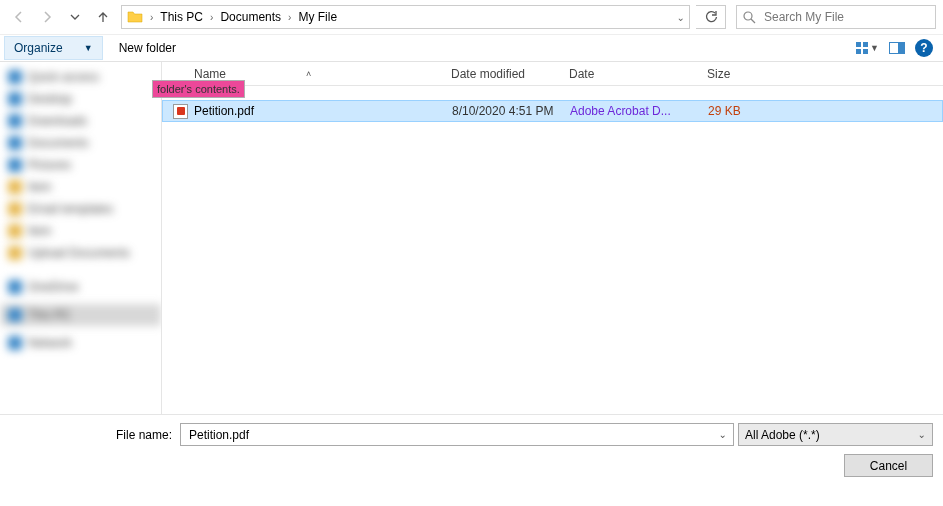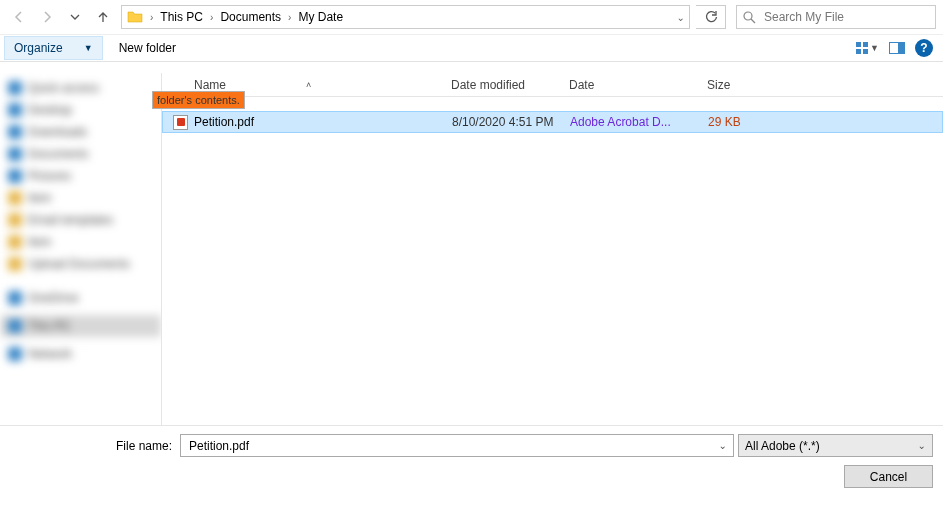--- a/index.html
+++ b/index.html
@@ -21,41 +21,41 @@
 
   
   .toolbar { display:flex; align-items:center; height:28px; border-top:1px solid #eee; border-bottom:1px solid #e2e2e2; padding:0 4px; }
   .tb-btn { padding:4px 9px; margin-right:6px; display:flex; align-items:center; gap:21px; cursor:default; border:1px solid transparent; }
   .tb-btn.organize { background:#e5f1fb; border:1px solid #cce4f7; color:#003a66; }
   .tb-spacer { flex:1; }
   .tb-right { display:flex; align-items:center; gap:10px; padding-right:6px; }
   .help-ico { width:18px; height:18px; background:#0a63ad; border-radius:50%; color:#fff; display:flex; align-items:center; justify-content:center; font-weight:bold; font-size:12px; }
 
   
-  .body-split { display:flex; height:352px;margin-top:11px; }
+  .body-split { display:flex; height:352px; }
 
   
   .sidebar { width:162px; border-right:1px solid #e5e5e5; padding:4px 0; overflow:hidden; }
   .sb-item { height:22px; display:flex; align-items:center; padding:0 8px; gap:6px; filter:blur(4px); color:#444; }
   .sb-item .bullet { width:14px; height:14px; border-radius:2px; background:#3a87c7; flex-shrink:0; }
   .sb-item.yellow .bullet { background:#e6b84f; }
   .sb-item .txt { white-space:nowrap; }
   .sb-item.selected { background:#d8d8d8; }
 
   
   .list-pane { flex:1; display:flex; flex-direction:column; position:relative; }
   .headers { display:flex; height:24px; border-bottom:1px solid #e5e5e5; color:#444; align-items:center; }
   .hcol { flex-shrink:0; padding:4px 8px; border-right:1px solid transparent; cursor:default; }
   .hcol.name { width:281px; padding-left:32px; display:flex; align-items:center; gap:80px; }
   .hcol.date { width:118px; }
   .hcol.type { width:138px; }
   .hcol.size { width:66px; text-align:left; }
   .sort-caret { font-size:9px; color:#555; }
 
-  .tooltip { position:absolute; left:-10px; top:18px; background:#f97316; border:1px solid #b0b0b0; padding:2px 4px; font-size:11px; color:#333; z-index:5; }
+  .tooltip { position:absolute; left:-10px; top:18px; background:#ec4899; border:1px solid #b0b0b0; padding:2px 4px; font-size:11px; color:#333; z-index:5; }
 
   .file-row { display:flex; height:22px; align-items:center; background:#cce8ff; border:1px solid #99d1ff; }
   .fcol { flex-shrink:0; padding:2px 8px; overflow:hidden; white-space:nowrap; text-overflow:ellipsis; }
   .fcol.name { width:281px; padding-left:10px; display:flex; align-items:center; gap:6px; }
   .fcol.date { width:118px; color:#333; }
   .fcol.type { width:138px; color:#6d28d9; }
   .fcol.size { width:66px; text-align:left; color:#c2410c; }
   .pdf-ico { width:15px; height:15px; background:#fff; border:1px solid #999; position:relative; display:flex; align-items:center; justify-content:center; }
   .pdf-ico::before { content:""; position:absolute; width:8px; height:8px; background:#d9361e; border-radius:1px; }
 
@@ -110,21 +110,21 @@
     <span class="folder-ico">
       <svg width="18" height="18" viewBox="0 0 18 18">
           <path d="M2 4h5l1.5 2H16v8H2z" fill="#ffcf48" stroke="#d9a400" stroke-width="0.5"></path>
         </svg>
     </span>
     <span class="chev">›</span>
     <span class="crumb">This PC</span>
     <span class="chev">›</span>
     <span class="crumb">Documents</span>
     <span class="chev">›</span>
-    <span class="crumb">My Date</span>
+    <span class="crumb">My File</span>
     <div class="path-right">
       <span class="chev" style="font-size:10px;">⌄</span>
     </div>
   </div>
 
   <div class="refresh-box">
     <svg width="14" height="14" viewBox="0 0 14 14">
         <path d="M11 3a5 5 0 1 0 1.5 4" stroke="#555" stroke-width="1.3" fill="none"></path>
         <path d="M12 1v4h-4" stroke="#555" stroke-width="1.3" fill="none"></path>
       </svg>

